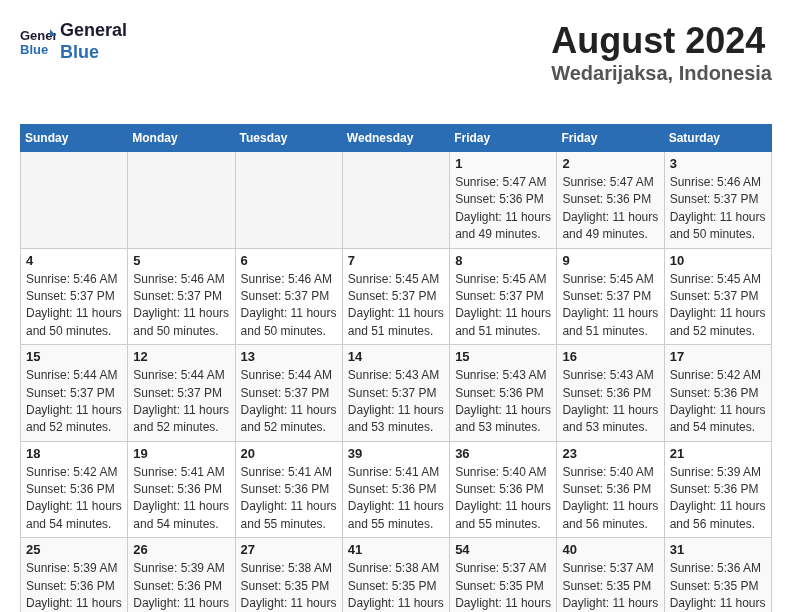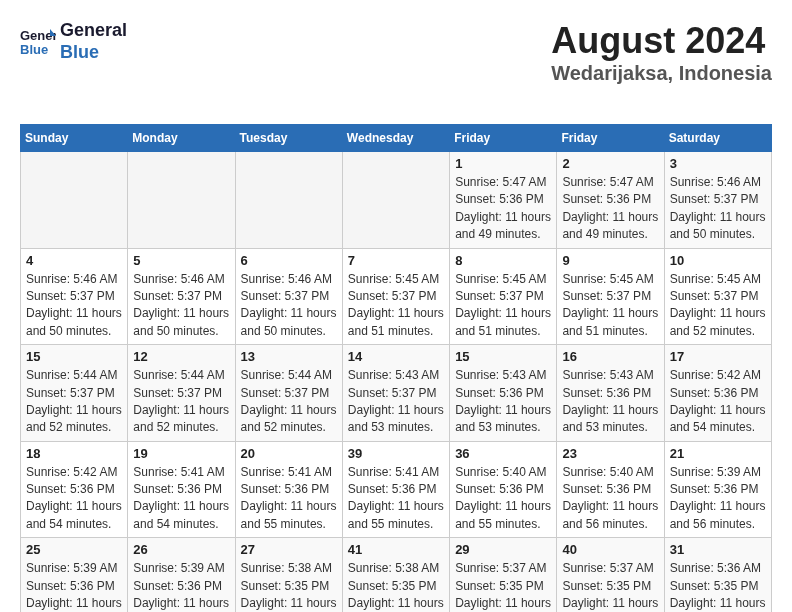--- a/index.html
+++ b/index.html
@@ -317,21 +317,21 @@
 and 57 minutes.</div>
         </td>
         <td>
           <span class="day-num">41</span>
           <div class="day-info" style="white-space: pre-line;">Sunrise: 5:38 AM
 Sunset: 5:35 PM
 Daylight: 11 hours
 and 57 minutes.</div>
         </td>
         <td>
-          <span class="day-num">29</span>
+          <span class="day-num">54</span>
           <div class="day-info" style="white-space: pre-line;">Sunrise: 5:37 AM
 Sunset: 5:35 PM
 Daylight: 11 hours
 and 58 minutes.</div>
         </td>
         <td>
           <span class="day-num">40</span>
           <div class="day-info" style="white-space: pre-line;">Sunrise: 5:37 AM
 Sunset: 5:35 PM
 Daylight: 11 hours

